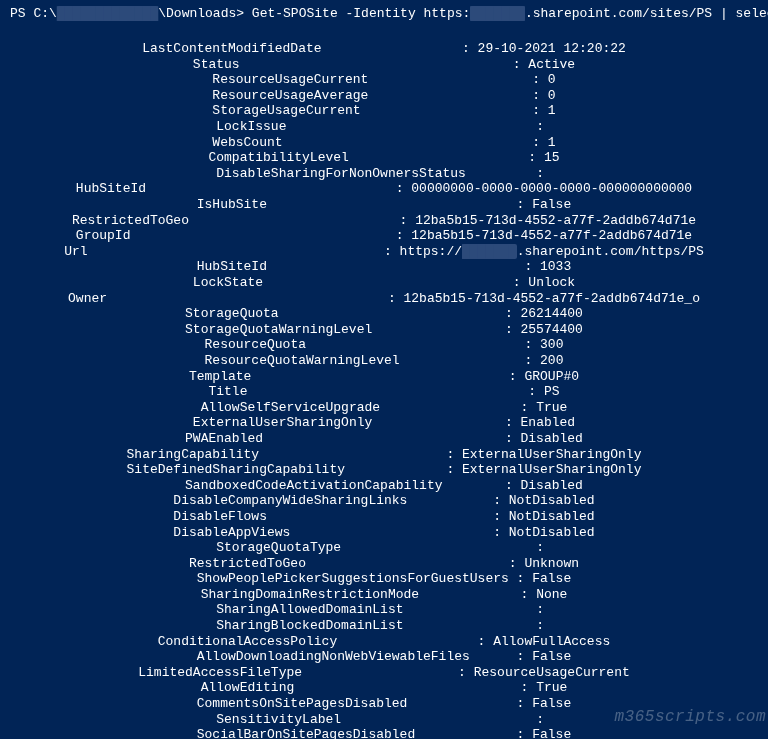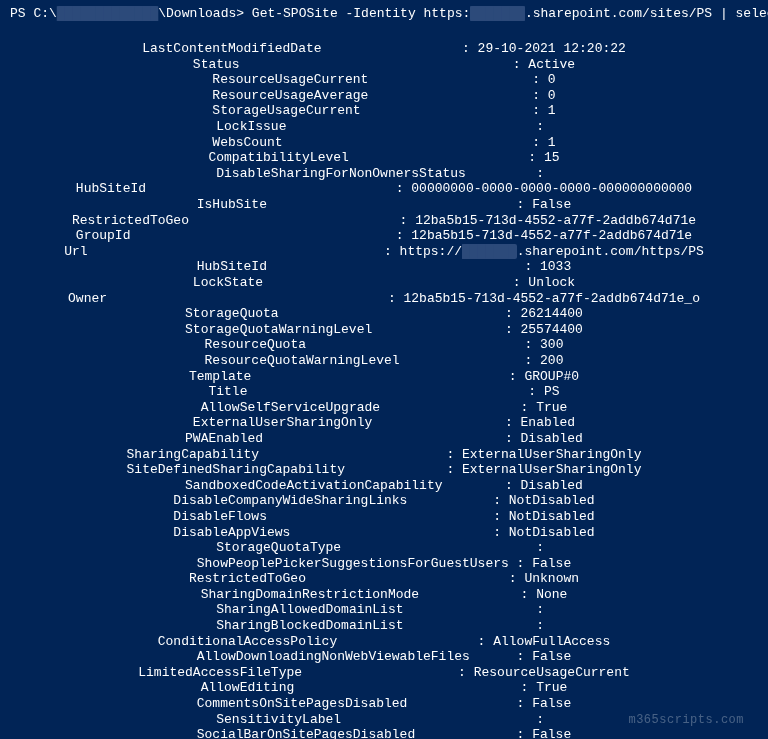--- a/index.html
+++ b/index.html
@@ -27,25 +27,26 @@
       color: #ffffff;
       text-align: center;
     }
     .obscured {
       background: #2c4a7a;
       color: #2c4a7a;
       border-radius: 2px;
     }
     .watermark {
       position: absolute;
-      right: 24px;
+      right: 2px;
       bottom: 12px;
       color: rgba(255,255,255,0.28);
-      font-size: 12px;
+      font-size: 16px;
       letter-spacing: 0.5px;
+      font-style: italic;
     }
   </style>
 </head>
 <body>
 
 <div class="terminal">
   <div class="prompt-line"><span>PS C:\</span><span class="obscured">████████ ████</span><span>\Downloads&gt;</span><span> Get-SPOSite -Identity https:</span><span class="obscured">███████</span><span>.sharepoint.com/sites/PS | select *</span></div>
 
   <div id="props">
       <div class="prop-row"><span>LastContentModifiedDate                  </span><span>: </span><span>29-10-2021 12:20:22</span></div>
@@ -74,22 +75,22 @@
       <div class="prop-row"><span>AllowSelfServiceUpgrade                  </span><span>: </span><span>True</span></div>
       <div class="prop-row"><span>ExternalUserSharingOnly                 </span><span>: </span><span>Enabled</span></div>
       <div class="prop-row"><span>PWAEnabled                               </span><span>: </span><span>Disabled</span></div>
       <div class="prop-row"><span>SharingCapability                        </span><span>: </span><span>ExternalUserSharingOnly</span></div>
       <div class="prop-row"><span>SiteDefinedSharingCapability             </span><span>: </span><span>ExternalUserSharingOnly</span></div>
       <div class="prop-row"><span>SandboxedCodeActivationCapability        </span><span>: </span><span>Disabled</span></div>
       <div class="prop-row"><span>DisableCompanyWideSharingLinks           </span><span>: </span><span>NotDisabled</span></div>
       <div class="prop-row"><span>DisableFlows                             </span><span>: </span><span>NotDisabled</span></div>
       <div class="prop-row"><span>DisableAppViews                          </span><span>: </span><span>NotDisabled</span></div>
       <div class="prop-row"><span>StorageQuotaType                         </span><span>: </span><span></span></div>
+      <div class="prop-row"><span>RestrictedToGeo                          </span><span>: </span><span>Unknown</span></div>
       <div class="prop-row"><span>ShowPeoplePickerSuggestionsForGuestUsers </span><span>: </span><span>False</span></div>
-      <div class="prop-row"><span>RestrictedToGeo                          </span><span>: </span><span>Unknown</span></div>
       <div class="prop-row"><span>SharingDomainRestrictionMode             </span><span>: </span><span>None</span></div>
       <div class="prop-row"><span>SharingAllowedDomainList                 </span><span>: </span><span></span></div>
       <div class="prop-row"><span>SharingBlockedDomainList                 </span><span>: </span><span></span></div>
       <div class="prop-row"><span>ConditionalAccessPolicy                  </span><span>: </span><span>AllowFullAccess</span></div>
       <div class="prop-row"><span>AllowDownloadingNonWebViewableFiles      </span><span>: </span><span>False</span></div>
       <div class="prop-row"><span>LimitedAccessFileType                    </span><span>: </span><span>ResourceUsageCurrent</span></div>
       <div class="prop-row"><span>AllowEditing                             </span><span>: </span><span>True</span></div>
       <div class="prop-row"><span>CommentsOnSitePagesDisabled              </span><span>: </span><span>False</span></div>
       <div class="prop-row"><span>SensitivityLabel                         </span><span>: </span><span></span></div>
       <div class="prop-row"><span>SocialBarOnSitePagesDisabled             </span><span>: </span><span>False</span></div>

